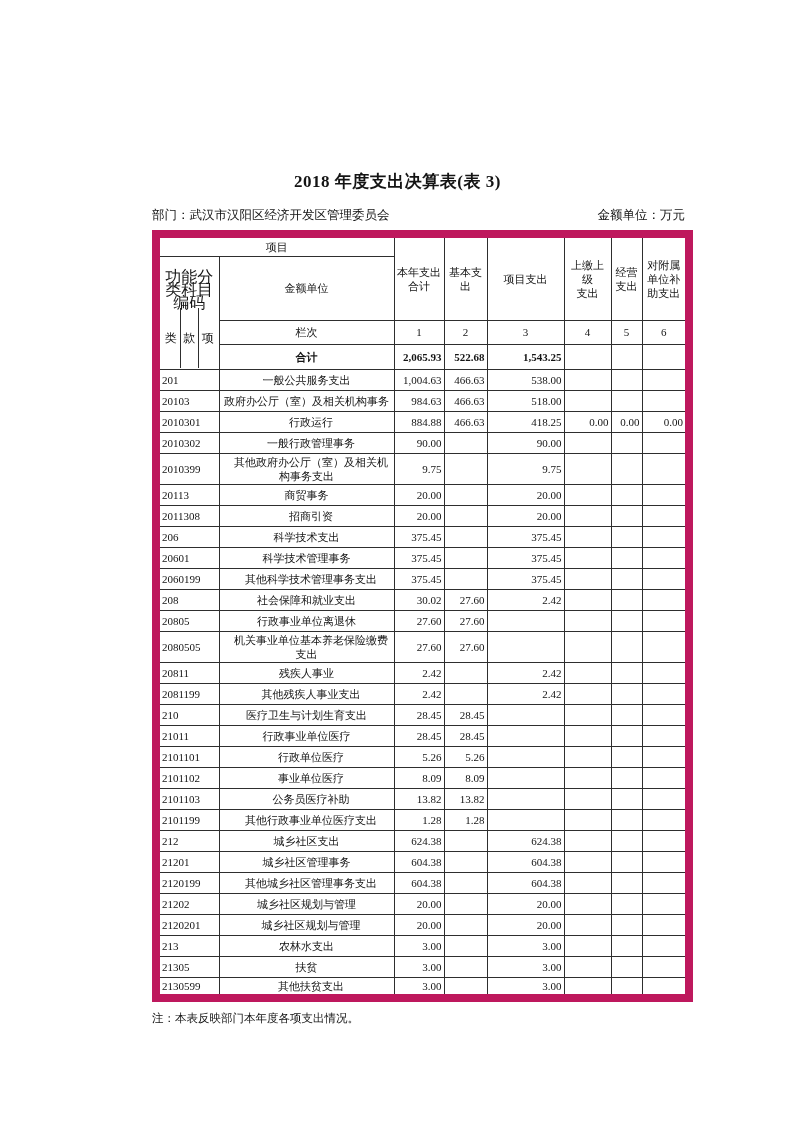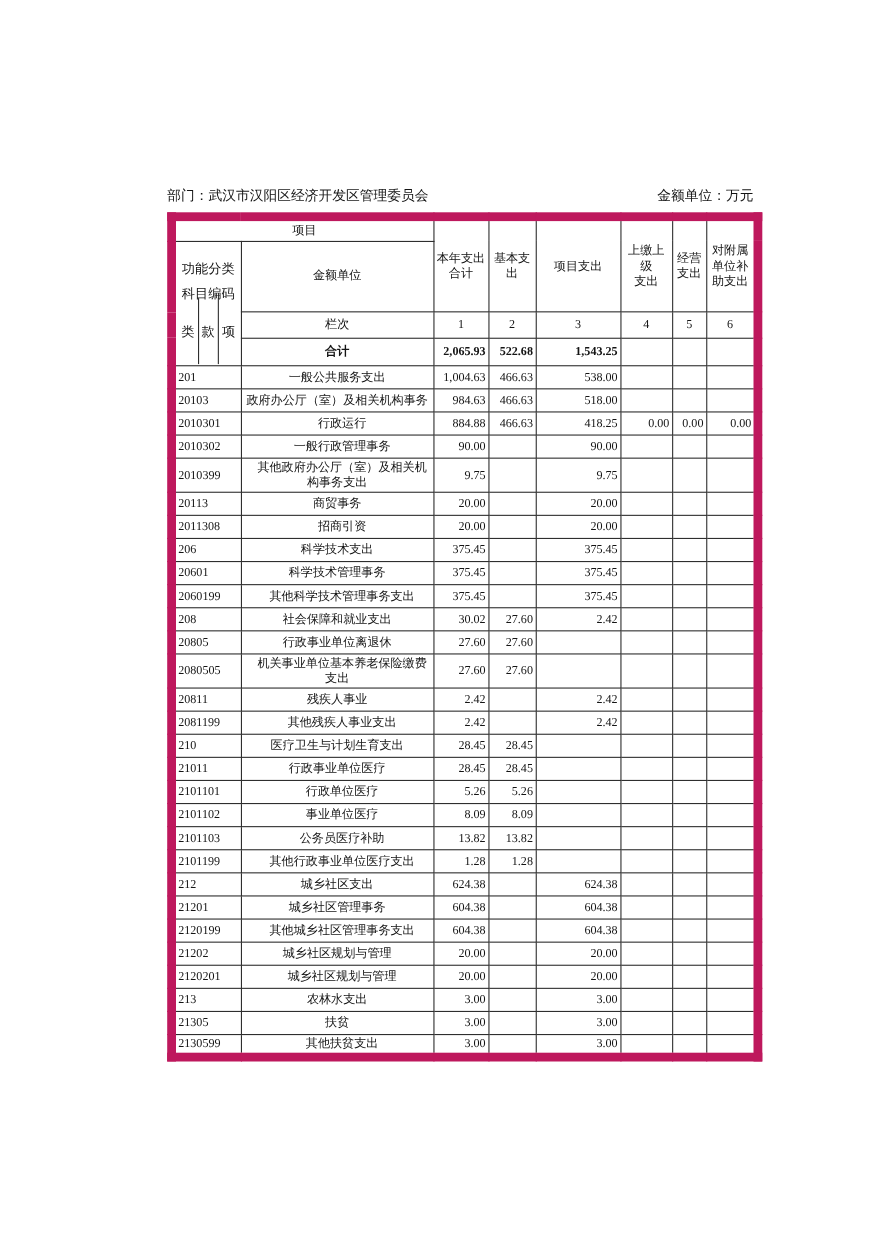--- a/index.html
+++ b/index.html
@@ -62,22 +62,22 @@
   }
   td.nb { border-bottom-style: hidden; }
   td.codehdr {
     padding: 0;
     text-align: center;
     vertical-align: top;
   }
   .code-top {
     padding-top: 12px;
     height: 38px;
-    font-size: 12px;
-    line-height: 23px;
+    font-size: 16px;
+    line-height: 13px;
   }
   .code-levels {
     display: flex;
     height: 60px;
     align-items: stretch;
   }
   .code-levels span {
     flex: 1;
     display: flex;
     align-items: center;
@@ -103,20 +103,21 @@
     margin-top: 9px;
     font-size: 11.5px;
   }
 </style>
 </head>
 <body>
 
 <div class="page">
   <div class="content">
 
+    <div class="doc-title">2018 年度支出决算表(表 3)</div>
 
     <div class="meta-row">
       <span>部门：武汉市汉阳区经济开发区管理委员会</span>
       <span>金额单位：万元</span>
     </div>
 
     <table class="fin">
       <colgroup>
         <col style="width:63px">
         <col style="width:175px">
@@ -460,15 +461,16 @@
     <td class="num vt">3.00</td>
     <td class="num vt"></td>
     <td class="num vt">3.00</td>
     <td class="num vt"></td>
     <td class="num vt"></td>
     <td class="num vt"></td>
   </tr>
         </tbody>
     </table>
 
+    <div class="footnote">注：本表反映部门本年度各项支出情况。</div>
 
   </div>
 </div>
 
 </body></html>

